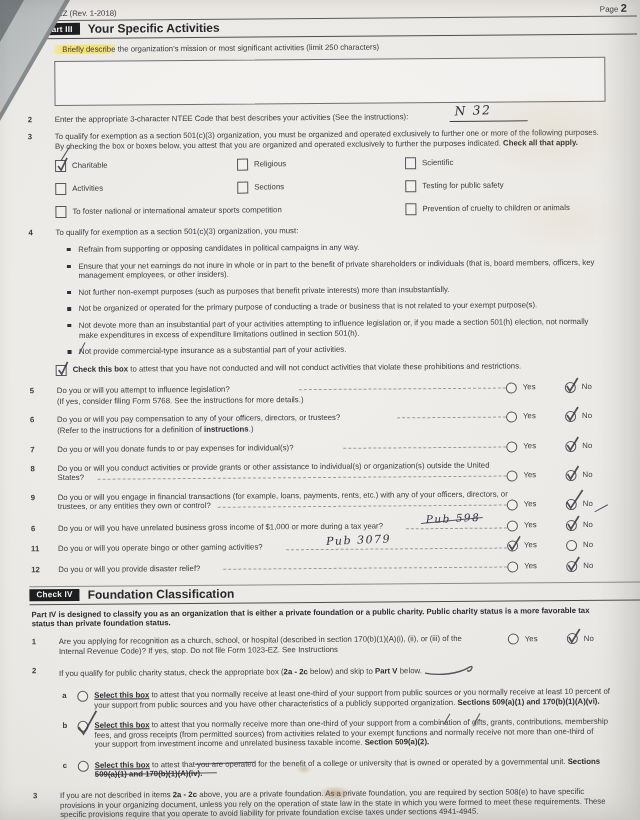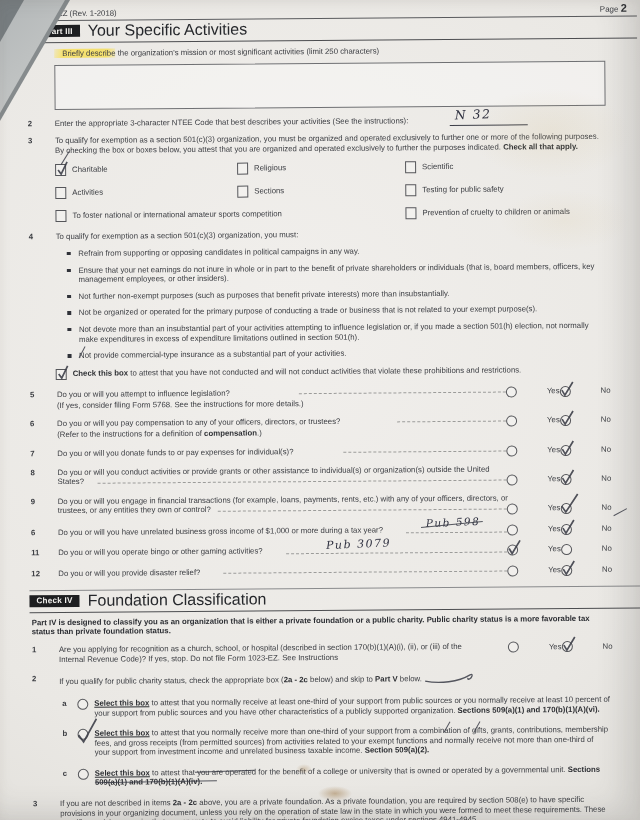--- a/index.html
+++ b/index.html
@@ -13,21 +13,21 @@
   b,.b{font-weight:bold;color:#2e3034;}
   
   .hdr{display:flex;justify-content:space-between;align-items:flex-end;
     padding:4px 10px 2px 58px;border-bottom:1.2px solid #5a5b5e;font-size:7.8px;}
   .pgnum{font-size:8px;}
   .pgnum b{font-size:11px;}
   
   .pbar{display:flex;align-items:center;border-bottom:1.6px solid #4c4d50;padding:1px 0 2px 0;}
   .pbar .pbox{background:#1d1e20;color:#f2f1ee;font-weight:bold;font-size:8.2px;
     padding:1.5px 7px;margin-right:8px;letter-spacing:.2px;}
-  .pbar .ptitle{font-weight:normal;font-size:16px;color:#26282c;}
+  .pbar .ptitle{font-weight:bold;font-size:12px;color:#26282c;}
   .bar3{margin-left:42px;}
   .bar4{margin-left:28px;margin-top:10px;border-top:1px solid #8a8b8d;}
   
   .content{padding:0 32px 0 30px;font-size:7.8px;line-height:9.6px;}
   .qrow{display:flex;margin-top:7px;}
   .qnum{width:27px;font-weight:bold;flex:0 0 27px;}
   .qbody{flex:1;position:relative;}
   .qtext{max-width:455px;display:block;}
   .hl{background:linear-gradient(100deg, rgba(249,224,84,.25), rgba(249,224,84,.8) 15%, rgba(246,220,70,.75) 85%, rgba(249,224,84,.25));padding-left:8px;}
   .bigbox{margin:6px 0 0 27px;height:43px;border:1px solid #6f7073;background:rgba(255,255,255,.35);}
@@ -48,21 +48,21 @@
   
   .bullet{display:flex;margin-top:7px;}
   .bsq{flex:0 0 3.5px;width:3.5px;height:3.5px;background:#303239;margin:3px 8px 0 38px;}
   .btext{flex:1;max-width:540px;}
   .attest{display:flex;margin-top:8px;margin-left:26px;position:relative;}
   
   .qyn{position:relative;margin-top:9px;display:flex;}
   .leader{position:absolute;border-bottom:1.1px dashed #9c9c9a;height:1px;}
   .ynrow{position:absolute;right:16px;width:86px;display:flex;justify-content:space-between;}
   .ynitem{display:flex;align-items:center;position:relative;}
-  .ynlabel{padding-left:2px;margin-left:24px;}
+  .ynlabel{padding-left:2px;}
   .sub{display:block;margin-top:2px;}
   
   .hw{font-family:"DejaVu Serif",serif;font-style:italic;color:#2f3140;
     letter-spacing:1.5px;transform:rotate(-2deg);position:absolute;white-space:nowrap;}
   .hwline{position:absolute;border-bottom:1.2px solid #3d3f48;}
   
   .p4intro{font-weight:bold;color:#2c2e33;margin-top:5px;max-width:578px;}
   .optrow{display:flex;margin-top:11px;}
   .optletter{flex:0 0 15px;margin-left:30px;font-weight:bold;}
   .optradio-wrap{flex:0 0 17px;}
@@ -227,21 +227,21 @@
                 <span class="ynlabel">No</span>
               </span>
           </span>
         </div>
       </div>
 
       <div class="qyn" style="margin-top:8px;height:21px;">
         <span class="qnum">6</span>
         <div class="qbody">
           <span style="display:inline;">Do you or will you pay compensation to any of your officers, directors, or trustees?</span>
-          <span class="sub"><span>(Refer to the instructions for a definition of </span><b>compensation</b><span>.)</span></span>
+          <span class="sub"><span>(Refer to the instructions for a definition of </span><b>instructions</b><span>.)</span></span>
           <span class="leader" style="left:340px;top:4px;width:109px;"></span>
           <span class="ynrow" style="top:0;">
             <span class="ynitem">
                 <span class="radio"></span>
                 <span class="ynlabel">Yes</span>
               </span>
             <span class="ynitem">
                 <span class="radio">
                   <span class="mark"><svg width="17" height="19" viewBox="0 0 17 19">
                       <path d="M3 12 l3 5 L14 4"></path>

